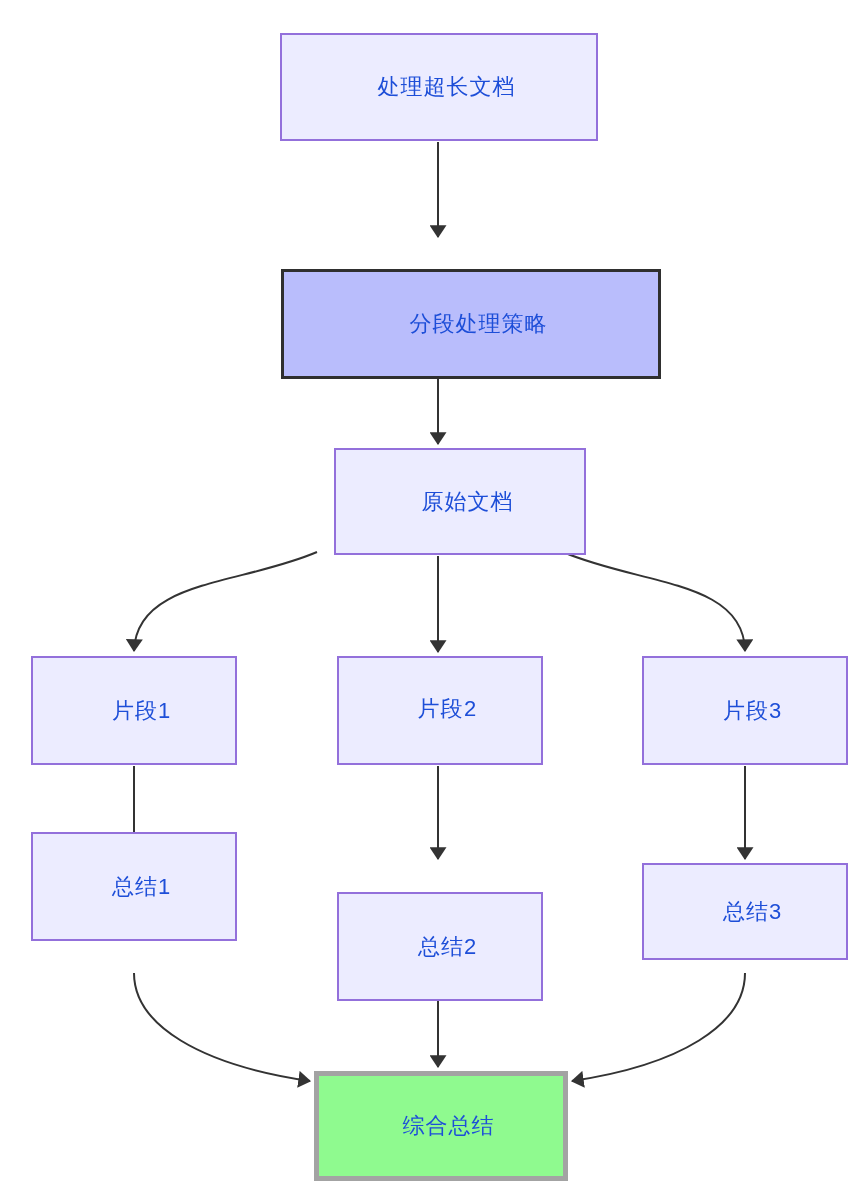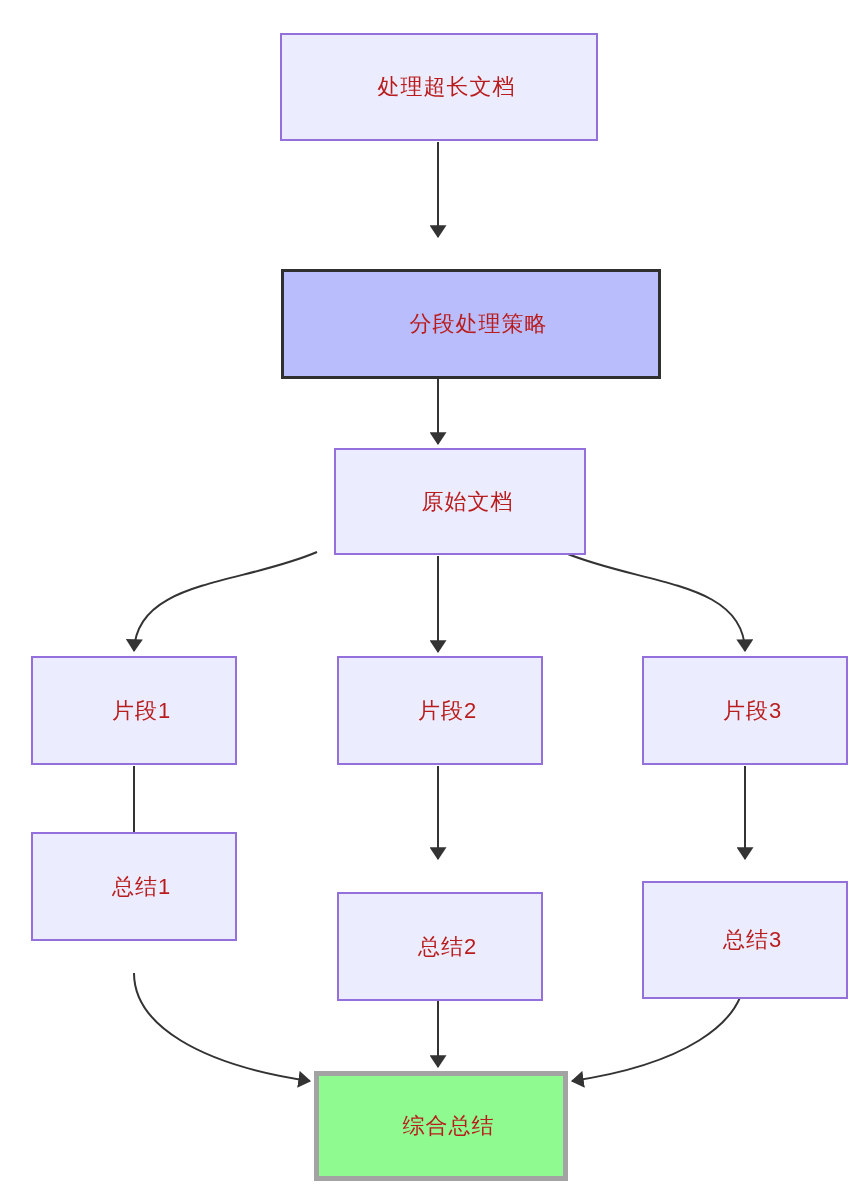--- a/index.html
+++ b/index.html
@@ -28,46 +28,46 @@
     stroke-width: 2px;
   }
   .node {
     position: absolute;
     display: flex;
     align-items: center;
     justify-content: center;
     box-sizing: border-box;
     background: #ECECFF;
     border: 2px solid #9370DB;
-    color: #b91c1c;
+    color: #1d4ed8;
     font-size: 22px;
     line-height: 1;
     text-align: center;
     letter-spacing: 1px;
     user-select: none;
     padding-left: 15px;
   }
   .node.emphasis {
     background: #B9BDFC;
     border: 3px solid #2F2F2F;
   }
   .node.result {
     background: #8FFA8F;
     border: 5px solid #a3a3a3;
   }
   
   #node-A  { left: 280px; top: 33px;   width: 318px; height: 108px; }
   #node-B  { left: 281px; top: 244px;  width: 380px; height: 110px; margin-top: 25px; }
   #node-C  { left: 314px; top: 448px;  width: 252px; height: 107px; margin-left: 20px; }
   #node-P1 { left: 31px;  top: 656px;  width: 206px; height: 109px; }
-  #node-P2 { left: 337px; top: 656px;  width: 206px; height: 109px; }
+  #node-P2 { left: 337px; top: 656px;  width: 206px; height: 109px; font-family: Liberation Mono, monospace; }
   #node-P3 { left: 642px; top: 656px;  width: 206px; height: 109px; }
   #node-S1 { left: 31px;  top: 832px;  width: 206px; height: 109px; }
   #node-S2 { left: 337px; top: 863px;  width: 206px; height: 109px; margin-top: 29px; }
-  #node-S3 { left: 642px; top: 863px;  width: 206px; height: 118px; margin-top: 18px; }
+  #node-S3 { left: 642px; top: 863px;  width: 206px; height: 97px; }
   #node-D  { left: 314px; top: 1071px; width: 254px; height: 110px; }
 </style>
 </head>
 <body>
 
 <div class="canvas">
 
   <svg class="edges" viewBox="0 0 852 1196" xmlns="http://www.w3.org/2000/svg">
     <defs>
       <marker id="arrowhead" markerUnits="userSpaceOnUse" viewBox="0 0 12 16" refX="11" refY="8" markerWidth="13" markerHeight="17" orient="auto">

